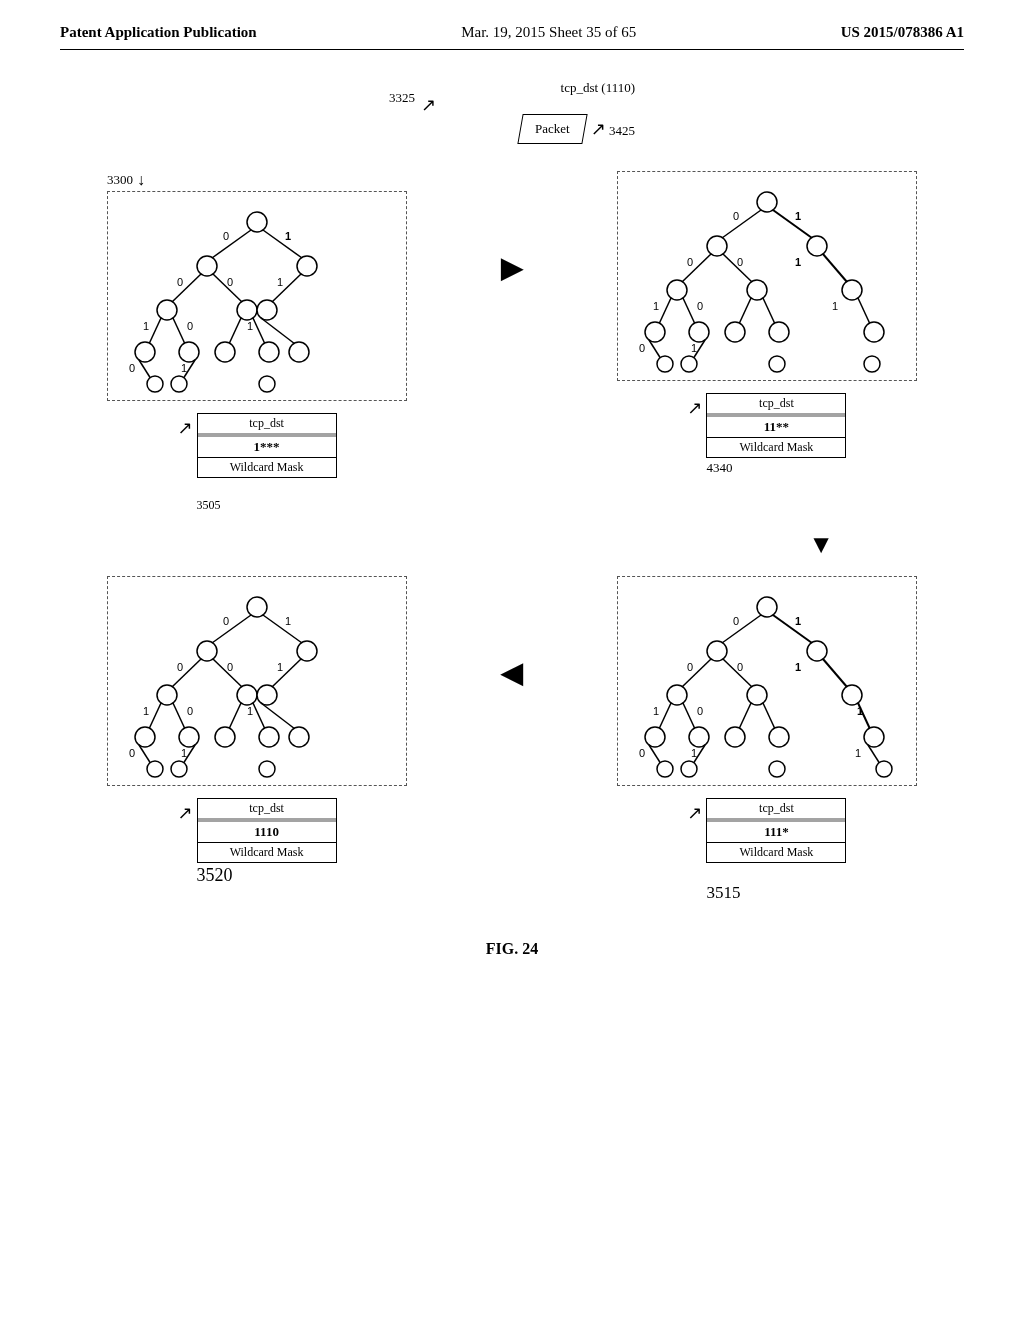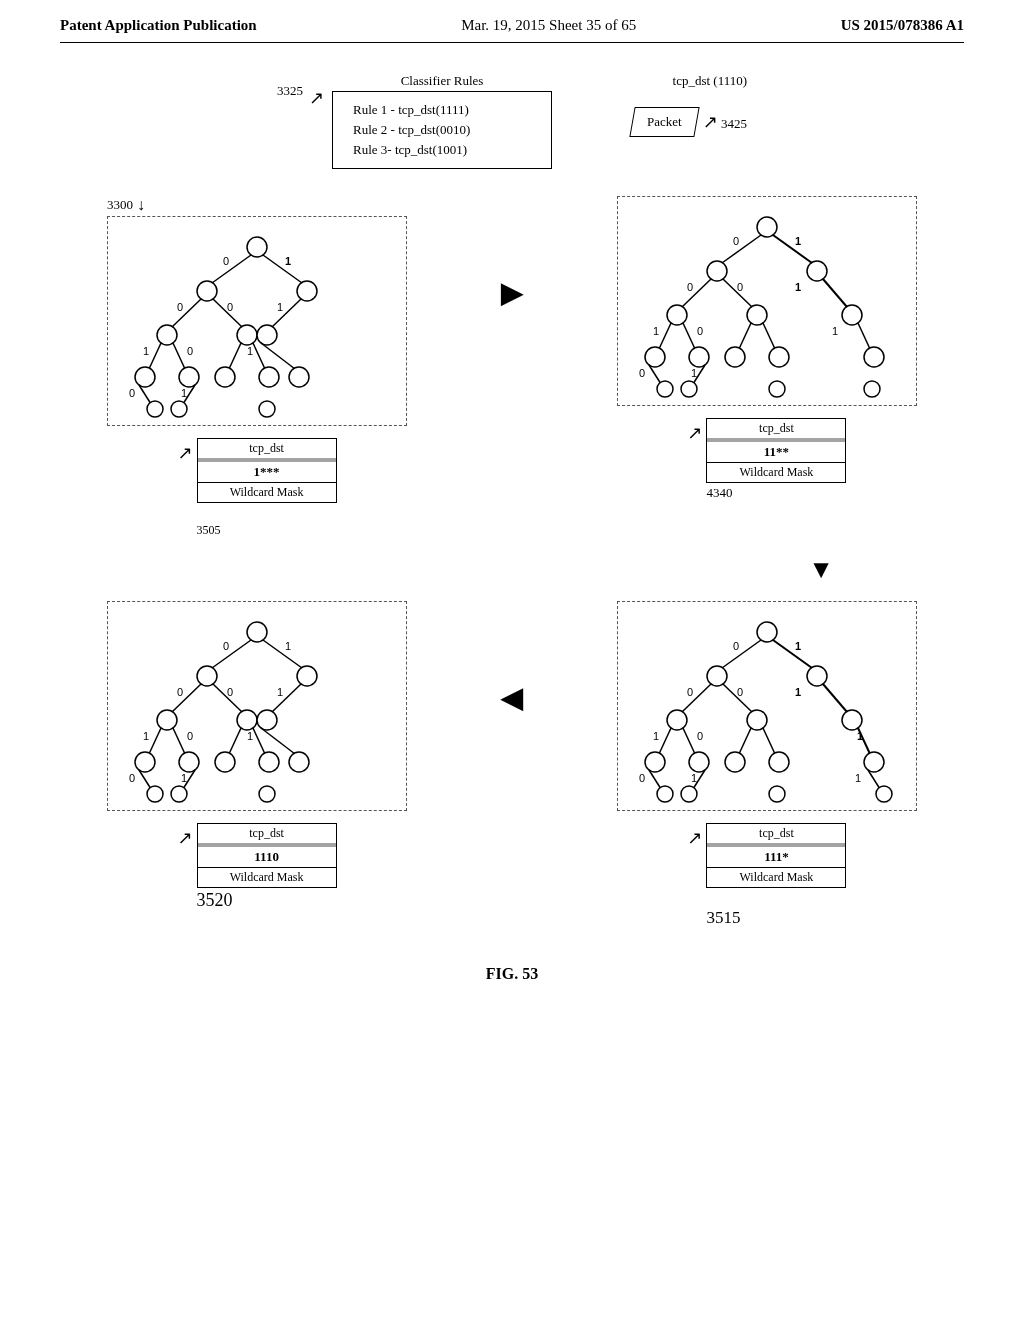--- a/index.html
+++ b/index.html
@@ -9,21 +9,21 @@
       width: 1024px;
       min-height: 1320px;
       position: relative;
       overflow-x: hidden;
     }
 
     .page {
       width: 1024px;
       min-height: 1320px;
       background: #fff;
-      padding: 17px 60px;
+      padding: 24px 60px;
       position: relative;
     }
 
     
     .header {
       display: flex;
       justify-content: space-between;
       align-items: flex-start;
       margin-bottom: 30px;
       border-bottom: 1px solid #000;
@@ -189,28 +189,20 @@
   </div>
 
   <div class="main-content">
 
     <div class="classifier-with-packet">
 
       <div class="rules-area">
         <div style="display:flex; align-items:flex-start; gap:4px;">
           <div style="font-size:13px; margin-right:2px; margin-top:10px;">3325</div>
           <div style="margin-top:14px; margin-right:4px; font-size:18px;">↗</div>
-          <div>
-            <div class="rules-label-top">Classifier Rules</div>
-            <div class="classifier-rules-box">
-              <div class="classifier-rules-rule">Rule 1 - tcp_dst(1111)</div>
-              <div class="classifier-rules-rule">Rule 2 - tcp_dst(0010)</div>
-              <div class="classifier-rules-rule">Rule 3- tcp_dst(1001)</div>
-            </div>
-          </div>
         </div>
       </div>
 
       <div class="packet-area">
         <div style="display:flex; flex-direction:column; align-items:flex-end; position:relative;">
           <div style="font-size:13px; margin-bottom:18px;">tcp_dst (1110)</div>
           <div style="display:flex; align-items:center; gap:6px;">
             <div class="packet-box">
               <div class="packet-box-inner">Packet</div>
             </div>
@@ -472,17 +464,17 @@
               <div class="label-box-header">tcp_dst</div>
               <div class="label-box-value">111*</div>
               <div class="label-box-footer">Wildcard Mask</div>
             </div>
             <div style="font-size:17px; margin-top:20px;">3515</div>
           </div>
         </div>
       </div>
     </div>
 
-    <div class="fig-caption">FIG. 53</div>
+    <div class="fig-caption">FIG. 24</div>
 
   </div>
 
 </div>
 
 </body></html>

